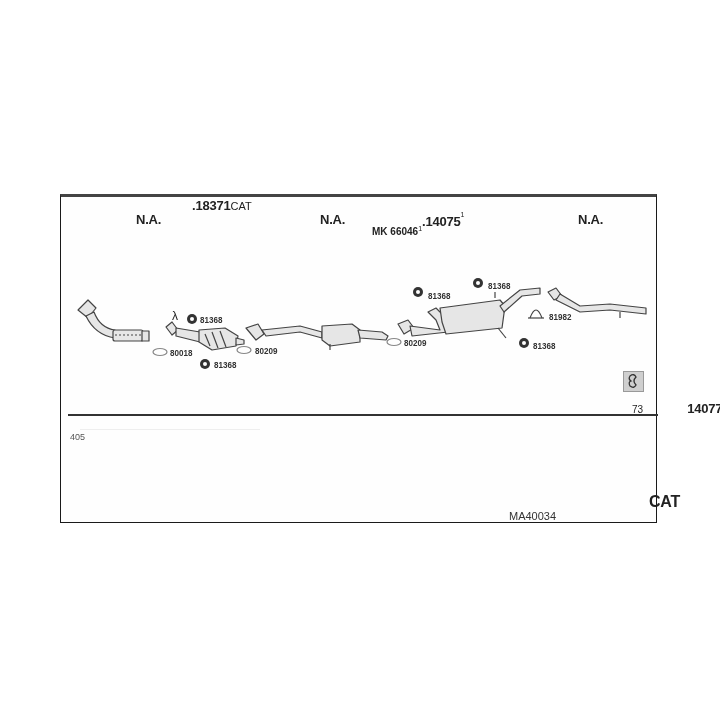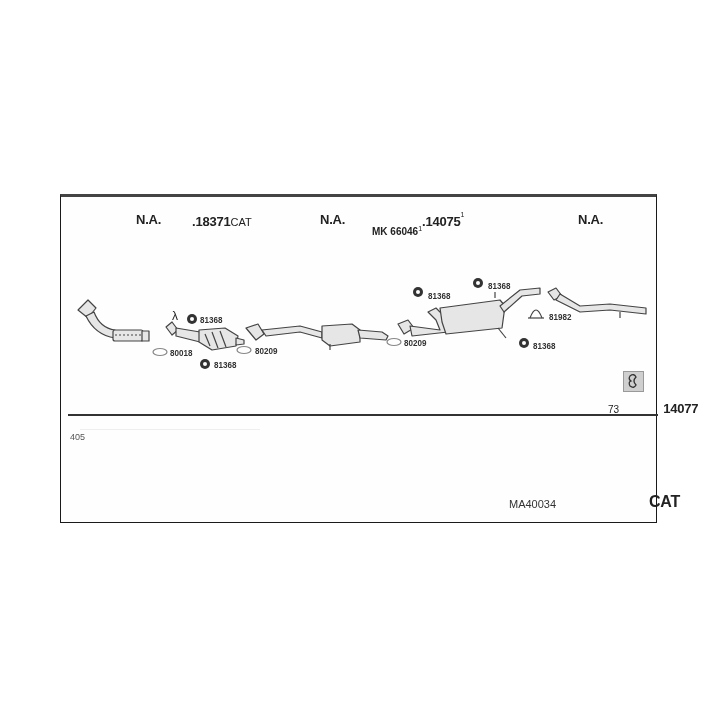--- a/index.html
+++ b/index.html
@@ -13,21 +13,21 @@
   svg.d { position:absolute; left:0; top:0; }
   .icon-box { position:absolute; left:623px; top:371px; width:21px; height:21px; background:#cfcfcf; border:1px solid #999; box-sizing:border-box; }
   .faint-line { position:absolute; left:80px; top:429px; width:180px; border-top:1px solid #eee; }
 </style>
 </head>
 <body>
 
 <div class="frame"></div>
 
 <span class="lbl bold" style="left:92px;top:212px;">N.A.</span>
-<span class="lbl" style="left:148px;top:212px;">
+<span class="lbl" style="left:148px;top:196px;">
   <span class="bold">.18371</span><span style="font-size:11px;">CAT</span>
 </span>
 <span class="lbl bold" style="left:276px;top:212px;">N.A.</span>
 <span class="lbl" style="left:378px;top:212px;">
   <span class="bold">.14075</span><sup>1</sup>
 </span>
 <span class="lbl" style="left:372px;top:226px;font-size:10px;font-weight:bold;">
   <span>MK 66046</span><sup>1</sup>
 </span>
 <span class="lbl bold" style="left:534px;top:212px;">N.A.</span>
@@ -110,21 +110,21 @@
 <span class="lbl partnum" style="left:488px;top:280px;">81368</span>
 <span class="lbl partnum" style="left:533px;top:340px;">81368</span>
 <span class="lbl partnum" style="left:549px;top:311px;">81982</span>
 
 <div class="icon-box">
   <svg width="19" height="19" viewBox="0 0 19 19">
       <path d="M6 4 Q10 1 12 5 Q8 9 12 13 Q10 17 6 14 Q4 10 7 9 Q4 7 6 4 Z" fill="none" stroke="#333" stroke-width="1.3"></path>
     </svg>
 </div>
 <span class="lbl" style="left:608px;top:399px;">
-  <span style="font-size:10px;">73</span><span class="bold" style="font-size:13px;">14077</span>
+  <span style="font-size:10px;margin-left:24px;">73</span><span class="bold" style="font-size:13px;">14077</span>
 </span>
 
 <div class="sep"></div>
 <div class="faint-line"></div>
 
 <span class="lbl" style="left:70px;top:432px;font-size:9px;color:#555;">405</span>
-<span class="lbl" style="left:509px;top:498px;font-size:11px;color:#333;">MA40034</span>
+<span class="lbl" style="left:509px;top:510px;font-size:11px;color:#333;">MA40034</span>
 <span class="lbl bold" style="left:605px;top:493px;font-size:16px;">CAT</span>
 
 </body></html>

